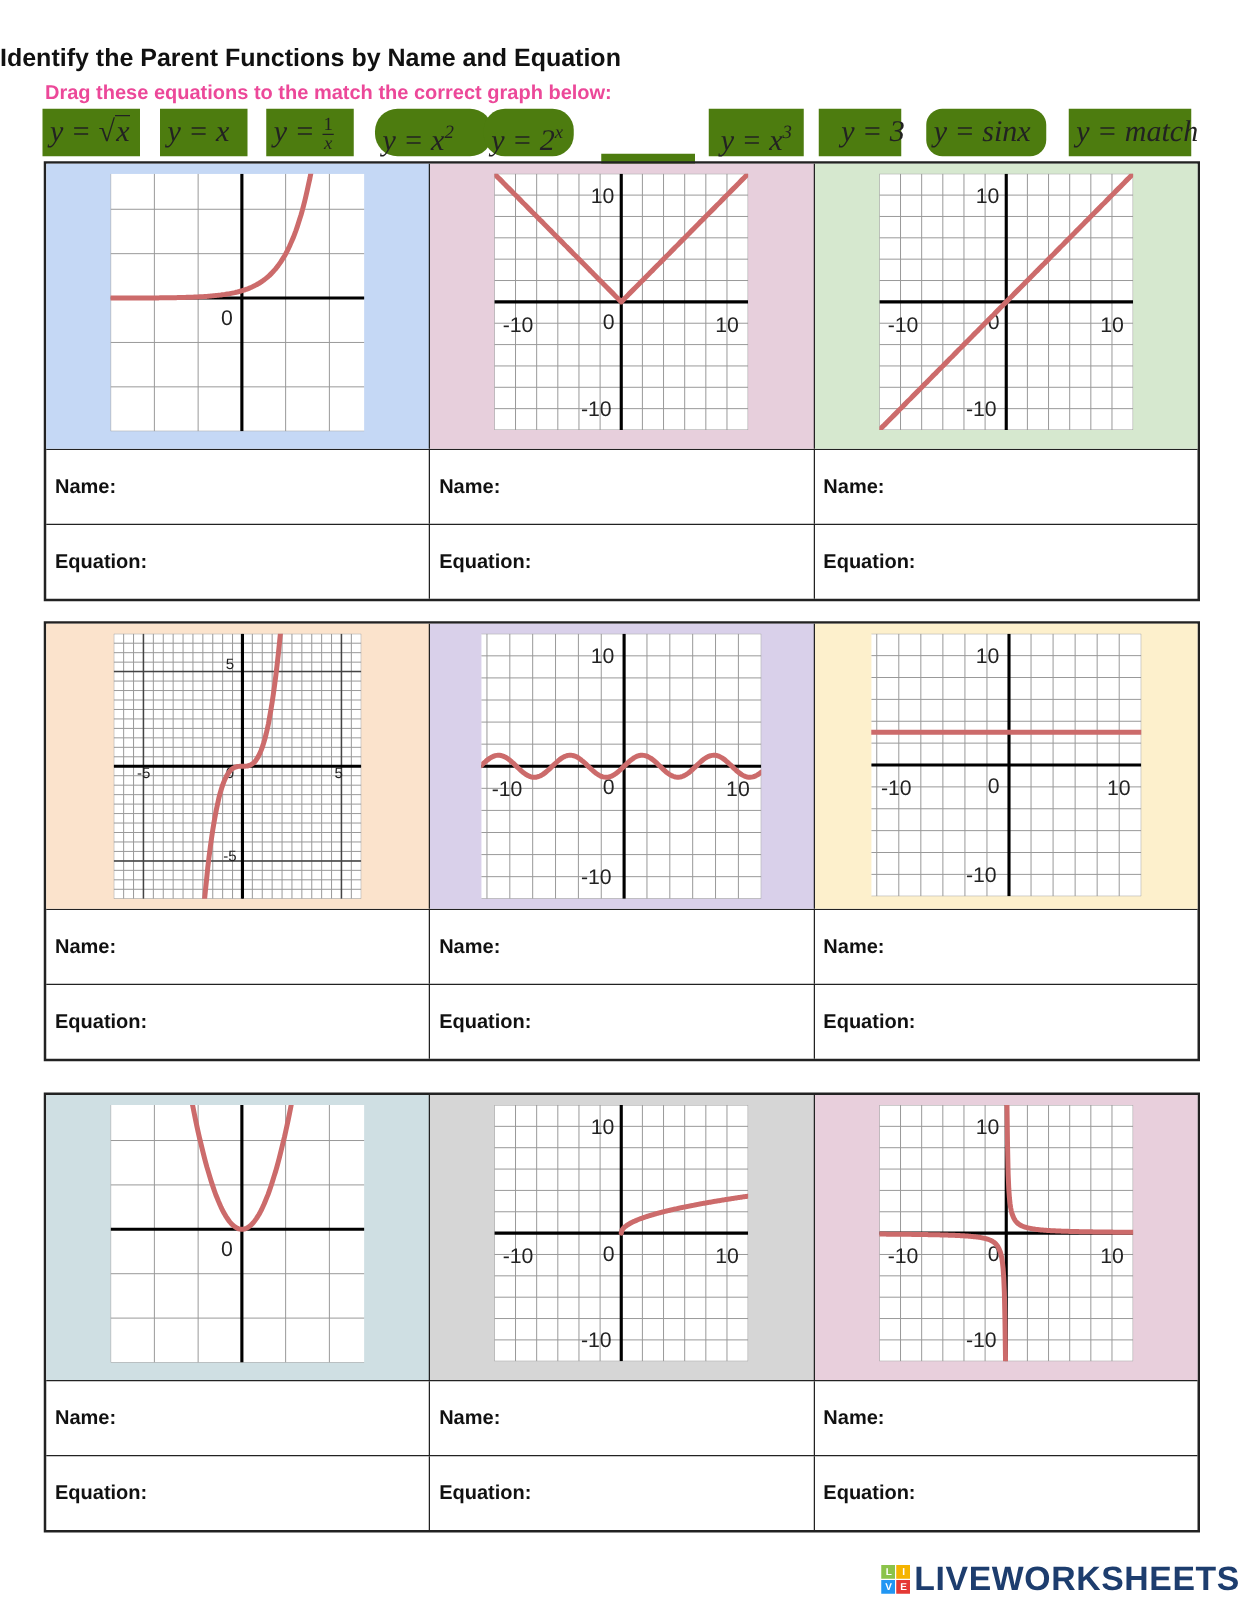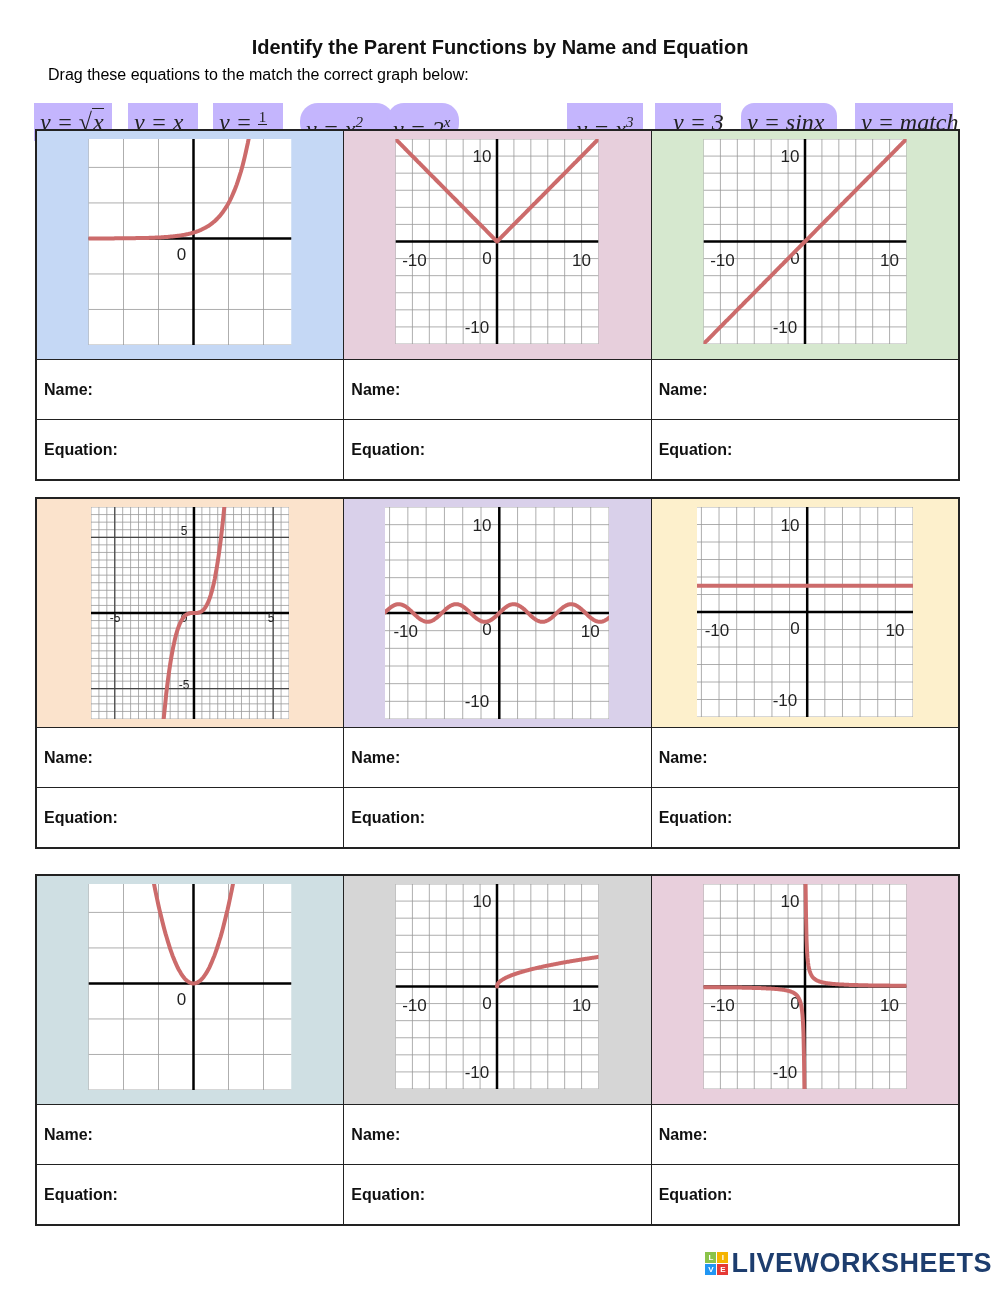--- a/index.html
+++ b/index.html
@@ -1,20 +1,20 @@
 <!DOCTYPE html>
 <html><head>
 <meta charset="utf-8">
 <style>
   html, body { margin:0; padding:0; background:#ffffff; }
   body { width:1000px; height:1291px; position:relative; overflow:hidden; font-family:"Liberation Sans", sans-serif; }
-  .title { position:absolute; left:0; width:1000px; top:36px; text-align:center; font-weight:bold; font-size:20px; color:#111; }
-  .instr { position:absolute; left:48px; top:66px; font-weight:normal; font-size:16px; color:#000000; }
+  .title { position:absolute; left:0; width:1000px; top:36px; font-weight:bold; font-size:20px; color:#111; }
+  .instr { position:absolute; left:36px; top:66px; font-weight:bold; font-size:16px; color:#ec4899; }
   .eqbar { position:absolute; top:87px; left:0; width:1000px; height:40px; }
-  .eq { position:absolute; top:16px; height:38px; background:#c4b5fd; font-family:"Liberation Serif", serif; font-style:italic; font-size:24px; line-height:38px; color:#222; padding:0 6px; white-space:nowrap; box-sizing:border-box; cursor:grab; }
+  .eq { position:absolute; top:0; height:38px; background:#4d7c0f; font-family:"Liberation Serif", serif; font-style:italic; font-size:24px; line-height:38px; color:#222; padding:0 6px; white-space:nowrap; box-sizing:border-box; cursor:grab; }
   .eq sup { font-size:15px; vertical-align:10px; }
   .frac { display:inline-block; vertical-align:middle; text-align:center; font-size:15px; line-height:14px; }
   .frac span { display:block; }
   .frac .num { border-bottom:1px solid #222; padding:0 1px; font-style:normal; }
   .sqrt { border-top:1.5px solid #222; padding-left:1px; }
 
   .block { position:absolute; left:35px; width:925px; border:2px solid #222; box-sizing:border-box; }
   .row-graphs { display:flex; height:228px; border-bottom:1.5px solid #222; }
   .cell { flex:1; position:relative; border-right:1.5px solid #222;padding-left:40px; }
   .cell:last-child { border-right:none; }

